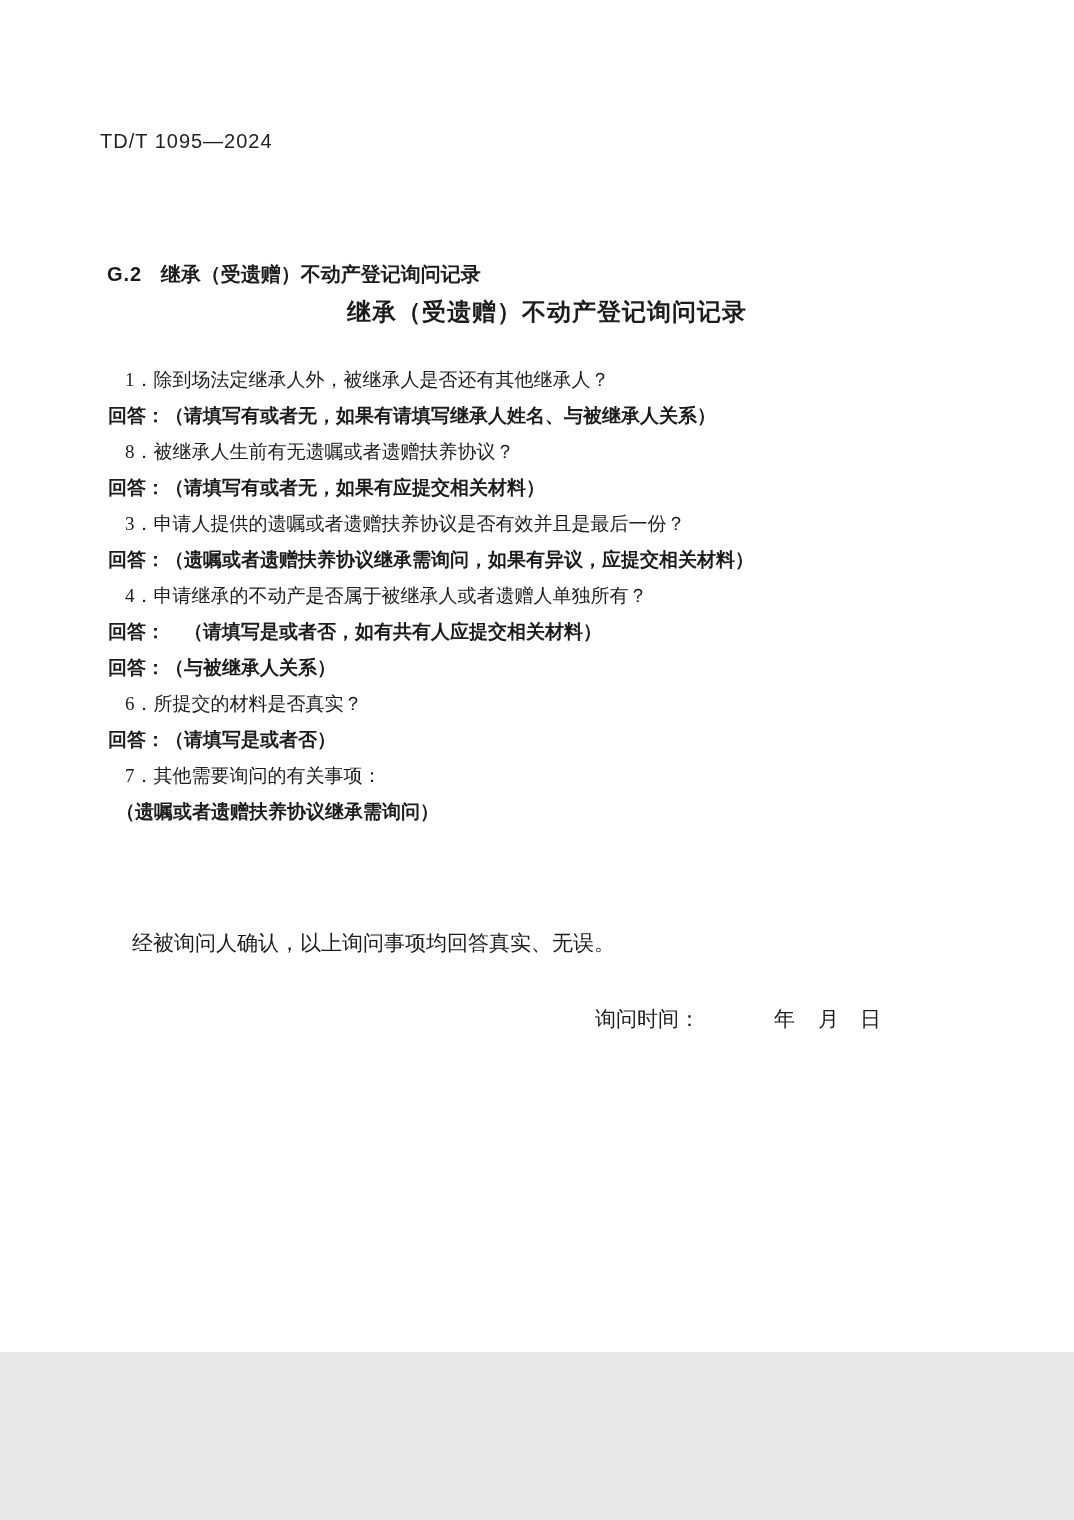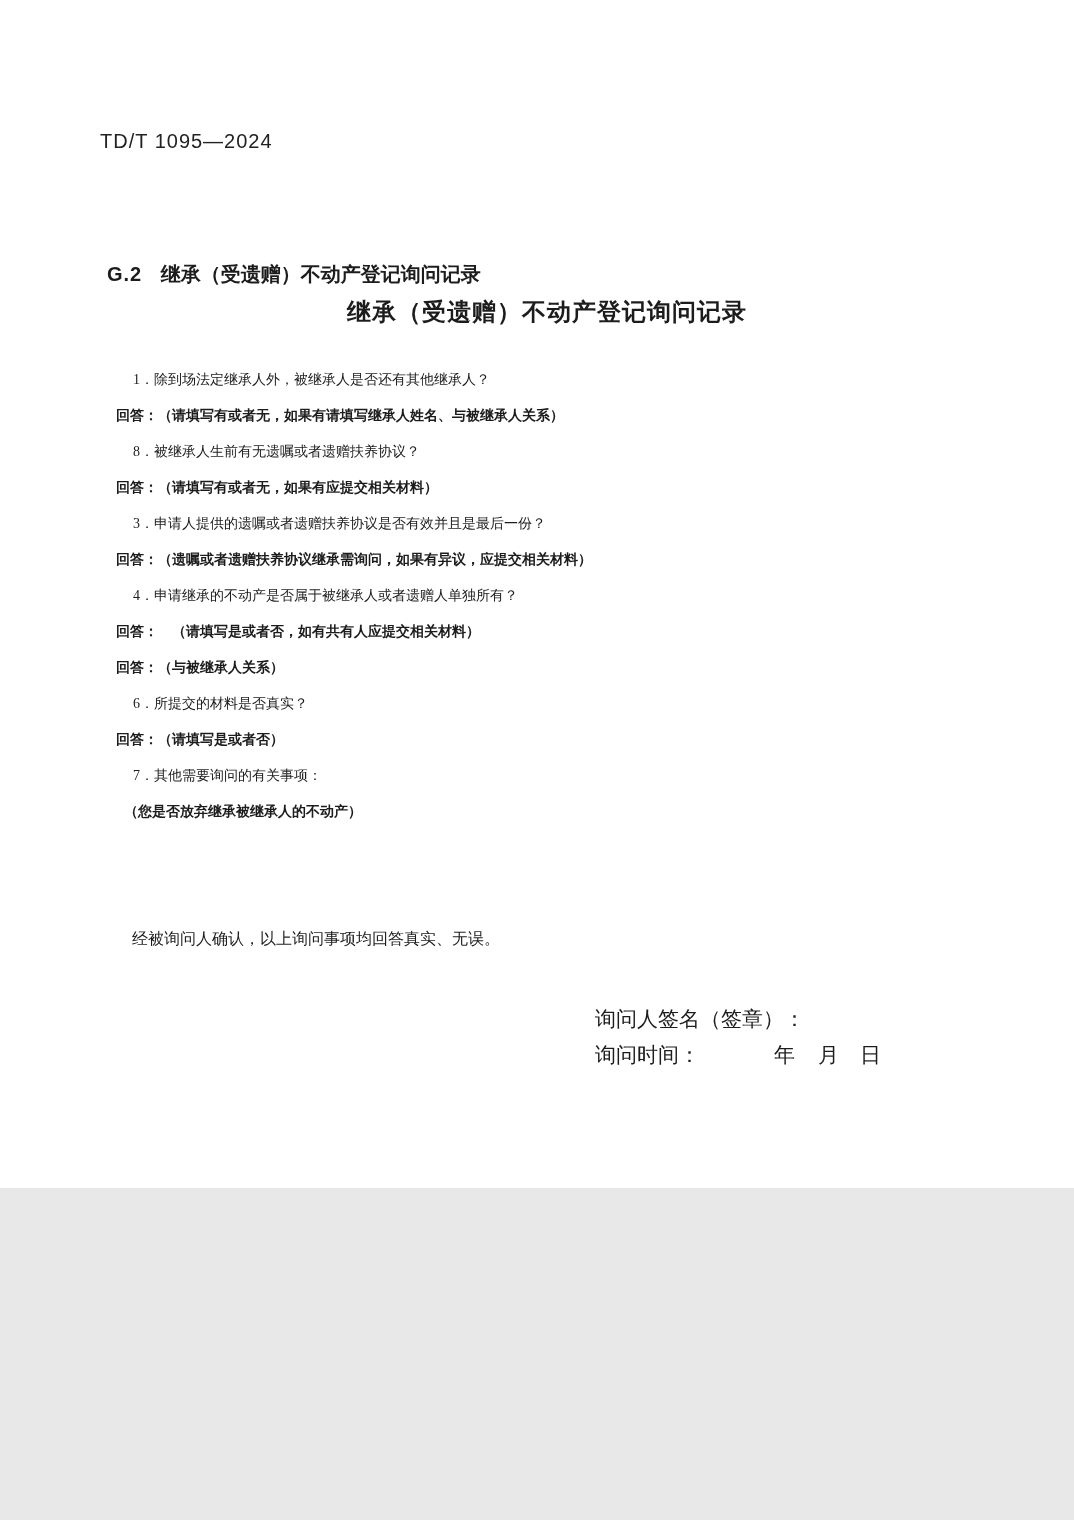--- a/index.html
+++ b/index.html
@@ -3,21 +3,21 @@
 <meta charset="utf-8">
 <style>
   html, body {
     margin: 0;
     padding: 0;
     background: #e8e8e8;
   }
   .page {
     position: relative;
     width: 1074px;
-    height: 1188px;
+    height: 1352px;
     margin: 0 auto;
     background: #ffffff;
     color: #1c1c1c;
     overflow: hidden;
   }
   .std-code {
     position: absolute;
     left: 100px;
     top: 130px;
     font-family: "Liberation Sans", sans-serif;
@@ -48,38 +48,38 @@
     width: 1054px;
     text-align: center;
     font-family: "Liberation Sans", sans-serif;
     font-weight: bold;
     font-size: 24px;
     letter-spacing: 1px;
     white-space: nowrap;
   }
   .qa-list {
     position: absolute;
-    left: 116px;
+    left: 108px;
     top: 362px;
     width: 760px;
     font-family: "Liberation Serif", "DejaVu Serif", serif;
-    font-size: 14px;
+    font-size: 19px;
     line-height: 36px;
     white-space: nowrap;
   }
   .qa-line { height: 36px; }
   .qa-line.q { padding-left: 17px; }
   .qa-line.a { padding-left: 0; font-weight: bold; }
   .qa-line.a.note { padding-left: 8px; }
   .confirmation {
     position: absolute;
     left: 132px;
     top: 929px;
     font-family: "Liberation Serif", "DejaVu Serif", serif;
-    font-size: 16px;
+    font-size: 21px;
     white-space: nowrap;
   }
   .signature-block {
     position: absolute;
     left: 595px;
     top: 1001px;
     font-family: "Liberation Serif", "DejaVu Serif", serif;
     font-size: 21px;
     line-height: 36px;
     white-space: nowrap;
@@ -116,27 +116,26 @@
     <div class="qa-line q">8．被继承人生前有无遗嘱或者遗赠扶养协议？</div>
     <div class="qa-line a">回答：（请填写有或者无，如果有应提交相关材料）</div>
     <div class="qa-line q">3．申请人提供的遗嘱或者遗赠扶养协议是否有效并且是最后一份？</div>
     <div class="qa-line a">回答：（遗嘱或者遗赠扶养协议继承需询问，如果有异议，应提交相关材料）</div>
     <div class="qa-line q">4．申请继承的不动产是否属于被继承人或者遗赠人单独所有？</div>
     <div class="qa-line a">回答：　（请填写是或者否，如有共有人应提交相关材料）</div>
     <div class="qa-line a">回答：（与被继承人关系）</div>
     <div class="qa-line q">6．所提交的材料是否真实？</div>
     <div class="qa-line a">回答：（请填写是或者否）</div>
     <div class="qa-line q">7．其他需要询问的有关事项：</div>
-    <div class="qa-line a note">（您是否放弃继承被继承人的不动产）</div>
+    <div class="qa-line a note">（遗嘱或者遗赠扶养协议继承需询问）</div>
   </div>
 
   <div class="confirmation">经被询问人确认，以上询问事项均回答真实、无误。</div>
 
   <div class="signature-block">
-    <div class="sig-line">询问人签名（签章）：</div>
     <div class="sig-line time-line">
       <span>询问时间：</span><span class="year-label">年</span><span class="month-label">月</span><span class="day-label">日</span>
     </div>
   </div>
 
   <div class="page-number">144</div>
 
 </div>
 
 </body></html>

